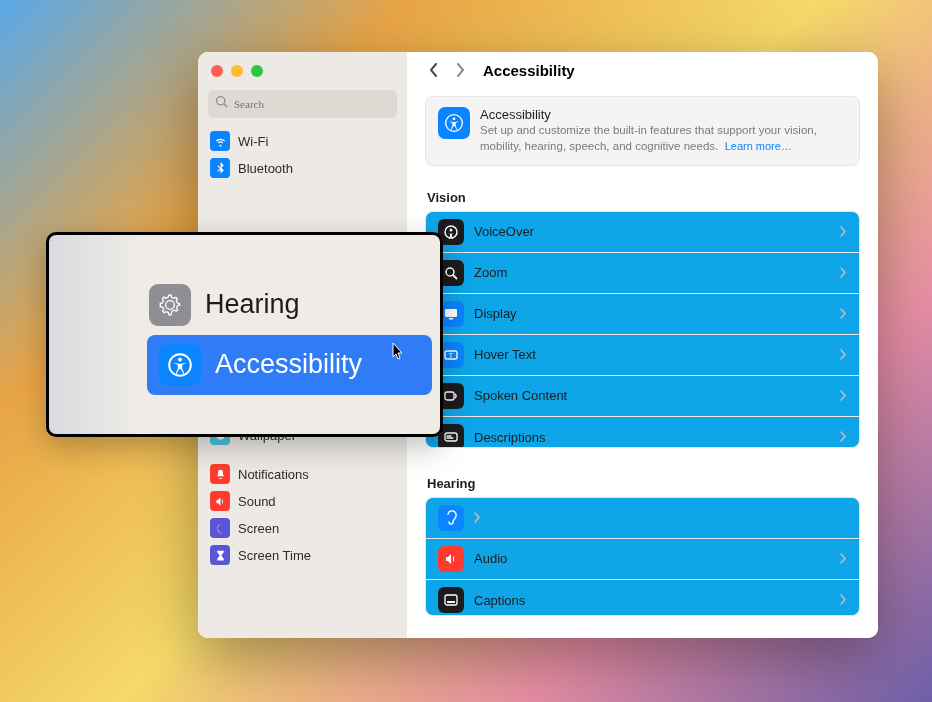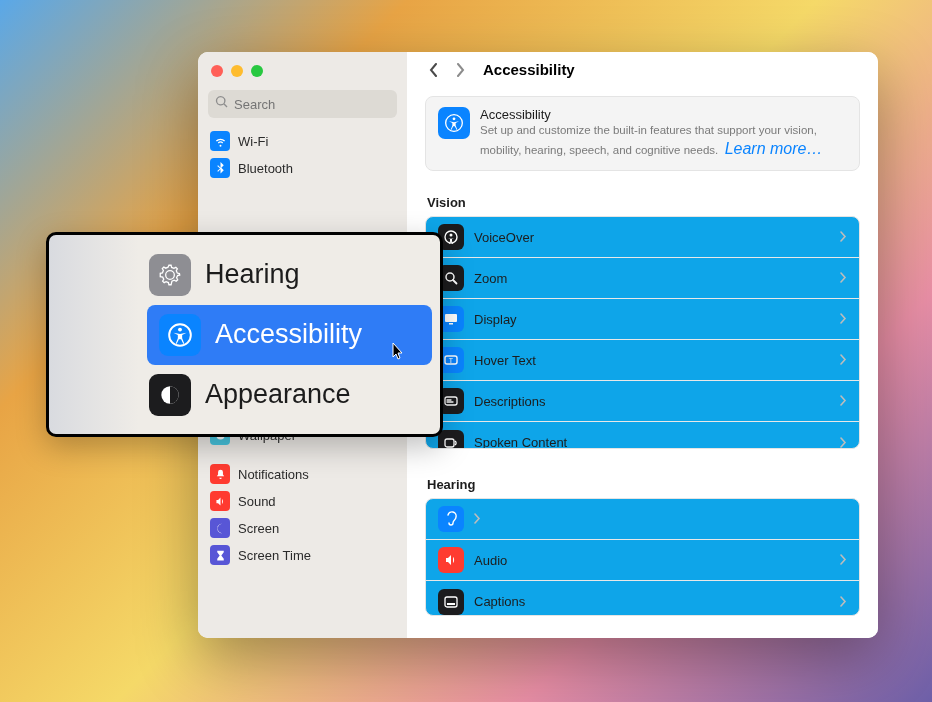--- a/index.html
+++ b/index.html
@@ -4,39 +4,39 @@
 <style>
 * { margin: 0; padding: 0; box-sizing: border-box; font-family: -apple-system, BlinkMacSystemFont, "Helvetica Neue", sans-serif; }
 body { width: 932px; height: 702px; background: linear-gradient(135deg, #5aa8e8 0%, #e8a445 25%, #f5d968 50%, #e88ea5 75%, #6d5fa8 100%); overflow: hidden; position: relative; }
 .window { position: absolute; left: 198px; top: 52px; width: 680px; height: 586px; background: #fff; border-radius: 10px; box-shadow: 0 20px 60px rgba(0,0,0,0.35); display: flex; overflow: hidden; }
 .sidebar { width: 209px; background: #edeae6; display: flex; flex-direction: column; }
 .traffic { height: 38px; display: flex; align-items: center; padding-left: 13px; gap: 8px; }
 .tl { width: 12px; height: 12px; border-radius: 50%; }
 .tl.red { background: #ff5f57; } .tl.yellow { background: #febc2e; } .tl.green { background: #28c840; }
 .searchwrap { margin: 0 10px 10px 10px; background: #dddad4; border-radius: 6px; height: 28px; display: flex; align-items: center; padding: 0 7px; color: #8e8e8e; }
 .searchwrap svg { width: 14px; height: 14px; margin-right: 5px; }
-.searchwrap input { border: none; background: transparent; font-size: 13px; color: #701a75; outline: none; flex: 1; }
+.searchwrap input { border: none; background: transparent; font-size: 11px; color: #701a75; outline: none; flex: 1; font-family: Liberation Serif, serif; }
 .sidelist { flex: 1; overflow-y: auto; padding: 0 10px; }
 .side-item { display: flex; align-items: center; height: 26px; padding: 0 2px; border-radius: 5px; cursor: default; margin-bottom: 1px; }
 .side-item .icn { width: 20px; height: 20px; border-radius: 4px; display: flex; align-items: center; justify-content: center; margin-right: 8px; flex-shrink: 0; }
 .side-item .icn svg { width: 13px; height: 13px; fill: #fff; }
 .side-item span { font-size: 13px; color: #2b2b2b; }
 .side-group-gap { height: 12px; }
 .content { flex: 1; background: #fff; display: flex; flex-direction: column; overflow-y: auto; }
 .topbar { height: 38px; display: flex; align-items: center; padding: 0 16px; gap: 4px; }
 .nav-arrow { width: 22px; height: 22px; display: flex; align-items: center; justify-content: center; color: #8c8c8c; cursor: default; }
 .nav-arrow.enabled { color: #4a4a4a; }
 .nav-arrow svg { width: 10px; height: 14px; }
 .title { font-size: 15px; font-weight: 600; margin-left: 8px; }
 .hero { margin: 8px 18px 18px 18px; background: #f4f4f4; border: 1px solid #e4e4e4; border-radius: 8px; padding: 10px 12px; display: flex; gap: 10px; }
 .hero .bigicon { width: 32px; height: 32px; border-radius: 7px; background: #0a84ff; display: flex; align-items: center; justify-content: center; flex-shrink: 0; }
 .hero .bigicon svg { width: 20px; height: 20px; fill: #fff; }
 .hero-text h4 { font-size: 13px; font-weight: 500; color: #1d1d1d; }
 .hero-text p { font-size: 11.5px; color: #7a7a7a; line-height: 1.4; }
-.hero-text a { color: #0a84ff; text-decoration: none; font-size: 16px; font-style: italic; }
+.hero-text a { color: #0a84ff; text-decoration: none; font-size: 11px; }
 .section-label { font-size: 13px; font-weight: 600; margin: 6px 20px 6px 20px; color: #1d1d1d; }
 .rows { margin: 0 18px 22px 18px; border: 1px solid #e4e4e4; border-radius: 8px; background: #0ea5e9; overflow: hidden; }
 .row { display: flex; align-items: center; height: 41px; padding: 0 12px; border-bottom: 1px solid #e8e8e8; cursor: default; }
 .row:last-child { border-bottom: none; }
 .row .ri { width: 26px; height: 26px; border-radius: 6px; display: flex; align-items: center; justify-content: center; margin-right: 10px; flex-shrink: 0; }
 .row .ri svg { width: 16px; height: 16px; fill: #fff; }
 .row .rtxt { flex: 1; font-size: 13px; color: #1d1d1d; }
 .row .chev { color: #bcbcbc; }
 .row .chev svg { width: 7px; height: 11px; }
 
@@ -226,37 +226,37 @@
             </svg>
           </div>
         <div class="rtxt">Hover Text</div>
         <div class="chev"><svg viewBox="0 0 7 11">
               <path d="M1 1l4 4.5L1 10" fill="none" stroke="currentColor" stroke-width="1.6" stroke-linecap="round"></path>
             </svg></div>
       </div>
       <div class="row">
         <div class="ri" style="background:#1c1c1e">
             <svg viewBox="0 0 16 16">
+              <rect x="2" y="4" width="9" height="8" rx="2" fill="none" stroke="#fff" stroke-width="1.3"></rect>
+              <path d="M12 6c1.5 1 1.5 3 0 4" fill="none" stroke="#fff" stroke-width="1.3"></path>
+            </svg>
+          </div>
+        <div class="rtxt">Spoken Content</div>
+        <div class="chev"><svg viewBox="0 0 7 11">
+              <path d="M1 1l4 4.5L1 10" fill="none" stroke="currentColor" stroke-width="1.6" stroke-linecap="round"></path>
+            </svg></div>
+      </div>
+      <div class="row">
+        <div class="ri" style="background:#1c1c1e">
+            <svg viewBox="0 0 16 16">
               <rect x="2" y="4" width="12" height="8" rx="2" fill="none" stroke="#fff" stroke-width="1.3"></rect>
               <path d="M4 7h4M4 9h6" stroke="#fff" stroke-width="1.3" stroke-linecap="round"></path>
             </svg>
           </div>
         <div class="rtxt">Descriptions</div>
-        <div class="chev"><svg viewBox="0 0 7 11">
-              <path d="M1 1l4 4.5L1 10" fill="none" stroke="currentColor" stroke-width="1.6" stroke-linecap="round"></path>
-            </svg></div>
-      </div>
-      <div class="row">
-        <div class="ri" style="background:#1c1c1e">
-            <svg viewBox="0 0 16 16">
-              <rect x="2" y="4" width="9" height="8" rx="2" fill="none" stroke="#fff" stroke-width="1.3"></rect>
-              <path d="M12 6c1.5 1 1.5 3 0 4" fill="none" stroke="#fff" stroke-width="1.3"></path>
-            </svg>
-          </div>
-        <div class="rtxt">Spoken Content</div>
         <div class="chev"><svg viewBox="0 0 7 11">
               <path d="M1 1l4 4.5L1 10" fill="none" stroke="currentColor" stroke-width="1.6" stroke-linecap="round"></path>
             </svg></div>
       </div>
     </div>
 
     <div class="section-label">Hearing</div>
     <div class="rows">
       <div class="row">
         <div class="ri" style="background:#0a84ff">
@@ -309,29 +309,20 @@
     <div class="crow sel">
       <div class="cicn" style="background:#0a84ff">
           <svg viewBox="0 0 24 24">
             <circle cx="12" cy="12" r="10" fill="none" stroke="#fff" stroke-width="1.8"></circle>
             <circle cx="12" cy="7" r="1.8"></circle>
             <path d="M6 10l6 1 6-1-4 2v3l2 5h-1l-2-4h-2l-2 4H8l2-5v-3z"></path>
           </svg>
         </div>
       <div class="ctxt">Accessibility</div>
     </div>
-    <div class="crow">
-      <div class="cicn" style="background:#1c1c1e">
-          <svg viewBox="0 0 24 24">
-            <circle cx="12" cy="12" r="8" fill="#fff"></circle>
-            <path d="M12 4a8 8 0 010 16z" fill="#1c1c1e"></path>
-          </svg>
-        </div>
-      <div class="ctxt">Appearance</div>
-    </div>
   </div>
 </div>
 
 <div class="cursor">
   <svg viewBox="0 0 14 20">
       <path d="M1 1l0 14 3-3 2 5 2-1-2-5h4z" fill="#000" stroke="#fff" stroke-width="1"></path>
     </svg>
 </div>
 
 </body></html>

